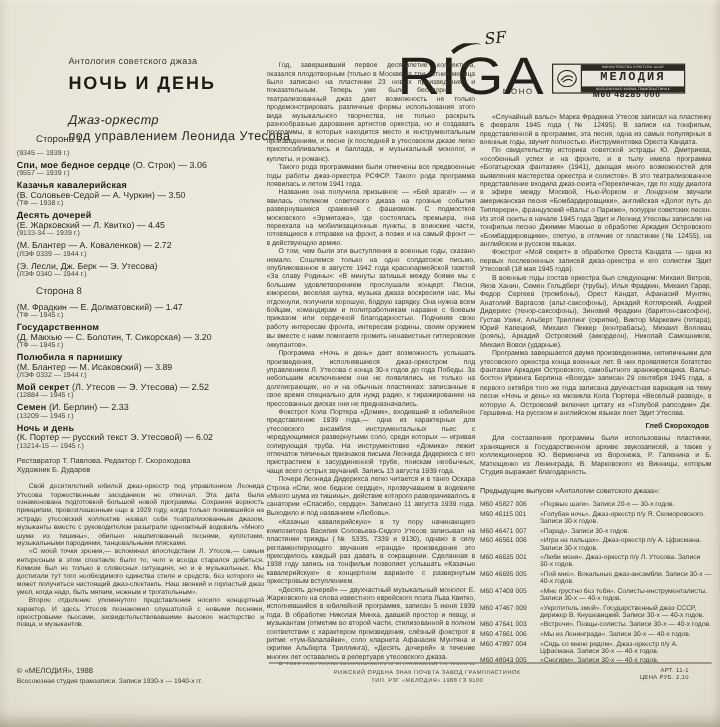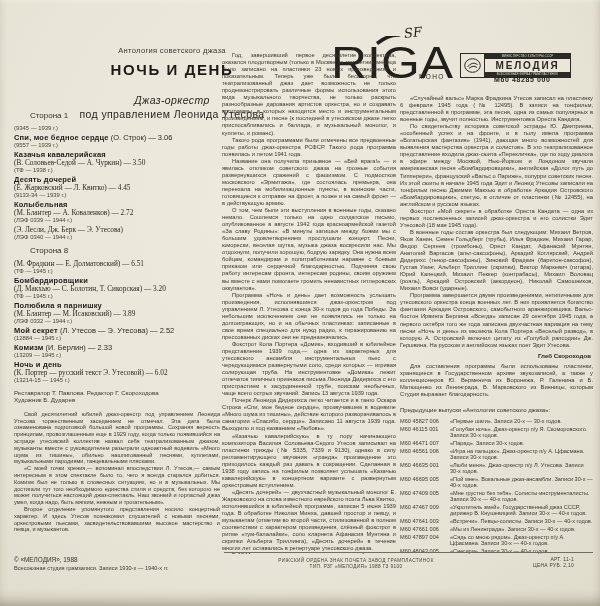--- a/index.html
+++ b/index.html
@@ -7,33 +7,33 @@
     width:600px;height:606px;position:relative;overflow:hidden;
     background:radial-gradient(ellipse at 45% 35%, #eeeade 0%, #e9e5d8 55%, #e0dccc 100%);
     color:#35332c;font-family:"Liberation Sans",sans-serif;
   }
   .edge{position:absolute;inset:0;pointer-events:none;z-index:9;
     box-shadow:inset 0 -12px 14px -9px rgba(85,75,55,.5),
                inset 0 3px 6px -4px rgba(255,255,255,.7),
                inset -7px 0 10px -9px rgba(85,75,55,.3),
                inset 7px 0 10px -9px rgba(120,110,90,.18);}
   
-  .hdr{position:absolute;left:57px;top:46px;width:230px;text-align:center;}
+  .hdr{position:absolute;left:57px;top:46px;width:230px;}
   .series{font-size:7.6px;letter-spacing:.3px;color:#3a3831;}
   .album{font-size:15px;font-weight:bold;letter-spacing:1.6px;color:#1d1b17;margin-top:6px;}
   .sub{font-size:10.5px;color:#2a2822;margin-top:2px;letter-spacing:.4px;}
   .sub.first{margin-top:16px;font-style:italic;}
   
   .leftcol{position:absolute;left:14px;top:111px;width:206px;}
   .side-label{font-size:8px;color:#33312a;margin:0 0 5px 16px;}
   .side2gap{margin-top:5px;}
   .track{margin-bottom:2.5px;}
   .tk-l1{font-size:7.5px;line-height:8px;color:#2c2a24;}
   .tk-l1 .b,.tk-l2 .b{font-weight:bold;color:#1e1c18;letter-spacing:.2px;}
-  .tk-l2{font-size:7.3px;line-height:8px;color:#2c2a24;font-family:Liberation Serif, serif;}
+  .tk-l2{font-size:7.3px;line-height:8px;color:#2c2a24;}
   .tk-mx{font-size:5.9px;line-height:6.5px;color:#474439;}
   .credits{font-size:6.2px;line-height:7.4px;color:#3a382f;margin-top:6px;}
   .essay{margin-top:7px;}
   p.bp{font-size:5.6px;line-height:6.8px;text-align:justify;text-indent:10px;margin:0;color:#3a372e;}
   
   .midcol{position:absolute;left:222px;top:52px;width:174px;height:502px;overflow:hidden;}
   .midcol p.bp,.rightcol p.bp{font-size:5.75px;line-height:7.05px;}
   .rightcol{position:absolute;left:400px;top:95px;width:193px;height:460px;overflow:hidden;}
   .sig{font-size:6.2px;font-weight:bold;text-align:right;color:#2b2921;margin:3px 2px 4px 0;}
   .disco{margin-top:9px;}
@@ -47,21 +47,21 @@
   .riga{position:absolute;left:331px;top:36px;}
   .mono{position:absolute;left:419px;top:73px;font-size:6.5px;letter-spacing:1.4px;color:#2b2923;}
   .catno{position:absolute;left:494px;top:76px;font-size:7px;font-weight:bold;letter-spacing:.6px;color:#24221c;}
   .melbox{position:absolute;left:460px;top:53px;width:109px;height:23px;border:1.2px solid #2b2a25;
           display:flex;background:#eae6d9;}
   .emb{width:23px;flex:none;border-right:1.2px solid #2b2a25;display:flex;align-items:center;justify-content:center;}
   .melr{flex:1;display:flex;flex-direction:column;}
   .melbar{height:5px;background:#2b2a25;color:#efecdf;font-size:2.6px;letter-spacing:.3px;
           display:flex;align-items:center;justify-content:center;white-space:nowrap;}
   .melname{flex:1;display:flex;align-items:center;justify-content:center;
-           font-family:Liberation Sans, sans-serif;font-weight:bold;font-size:10px;
+           font-family:Liberation Mono, monospace;font-weight:bold;font-size:10px;
            letter-spacing:1.8px;color:#2b2a25;}
   
   .rule{position:absolute;left:224px;top:552px;width:369px;height:1px;background:#716d60;}
   .copy{position:absolute;left:14px;top:556px;}
   .copy .c1{font-size:6.4px;color:#33312a;}
   .copy .c2{font-size:5.6px;color:#3c3a30;margin-top:2px;}
   .plant{position:absolute;left:234px;top:558px;width:244px;text-align:center;}
   .plant div{font-size:4.7px;line-height:6px;letter-spacing:.4px;color:#46443a;}
   .artprice{position:absolute;left:470px;top:557px;width:104px;text-align:right;}
   .artprice div{font-size:4.9px;line-height:6.4px;letter-spacing:.3px;color:#3c3a31;}
@@ -122,59 +122,58 @@
           <div class="tk-mx">(ТФ — 1938 г.)</div>
         </div>
 
         <div class="track">
           <div class="tk-l1"><span class="b">Десять дочерей</span></div>
           <div class="tk-l2">(Е. Жарковский — Л. Квитко) — 4.45</div>
           <div class="tk-mx">(9133-34 — 1939 г.)</div>
         </div>
 
         <div class="track">
-          <div class="tk-l1"><span class="b">Колыбельная</span></div>
           <div class="tk-l2">(М. Блантер — А. Коваленков) — 2.72</div>
           <div class="tk-mx">(ЛЭФ 0339 — 1944 г.)</div>
         </div>
 
         <div class="track">
           <div class="tk-l2">(Э. Лесли, Дж. Берк — Э. Утесова)</div>
           <div class="tk-mx">(ЛЭФ 0340 — 1944 г.)</div>
         </div>
       </div>
 
     <div class="side-label side2gap">Сторона 8</div>
     <div>
 
         <div class="track">
-          <div class="tk-l2">(М. Фрадкин — Е. Долматовский) — 6.51</div>
+          <div class="tk-l2">(М. Фрадкин — Е. Долматовский) — 1.47</div>
           <div class="tk-mx">(ТФ — 1945 г.)</div>
         </div>
 
         <div class="track">
-          <div class="tk-l1"><span class="b">Бомбардировщики</span></div>
+          <div class="tk-l1"><span class="b">Государственном</span></div>
           <div class="tk-l2">(Д. Макхью — С. Болотин, Т. Сикорская) — 3.20</div>
           <div class="tk-mx">(ТФ — 1945 г.)</div>
         </div>
 
         <div class="track">
           <div class="tk-l1"><span class="b">Полюбила я парнишку</span></div>
           <div class="tk-l2">(М. Блантер — М. Исаковский) — 3.89</div>
           <div class="tk-mx">(ЛЭФ 0332 — 1944 г.)</div>
         </div>
 
         <div class="track">
           <div class="tk-l1"><span class="b">Мой секрет</span><span> (Л. Утесов — Э. Утесова) — 2.52</span></div>
 
           <div class="tk-mx">(12884 — 1945 г.)</div>
         </div>
 
         <div class="track">
-          <div class="tk-l1"><span class="b">Комизм</span><span> (И. Берлин) — 2.33</span></div>
+          <div class="tk-l1"><span class="b">Семен</span><span> (И. Берлин) — 2.33</span></div>
 
           <div class="tk-mx">(13209 — 1945 г.)</div>
         </div>
 
         <div class="track">
           <div class="tk-l1"><span class="b">Ночь и день</span></div>
           <div class="tk-l2">(К. Портер — русский текст Э. Утесовой) — 6.02</div>
           <div class="tk-mx">(13214-15 — 1945 г.)</div>
         </div>
       </div>

